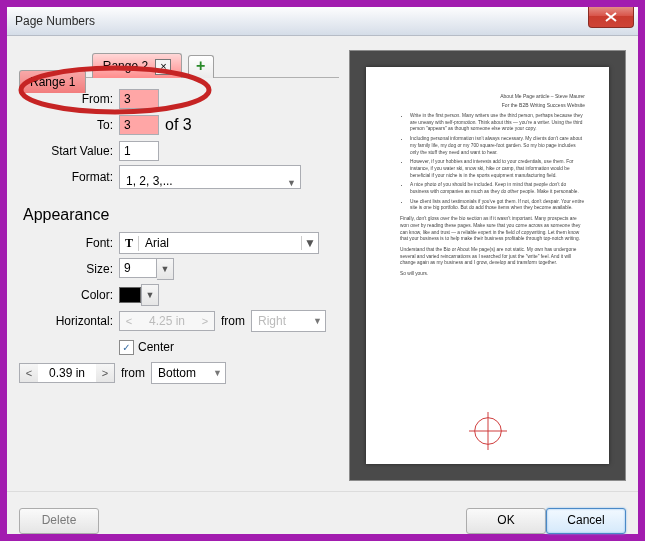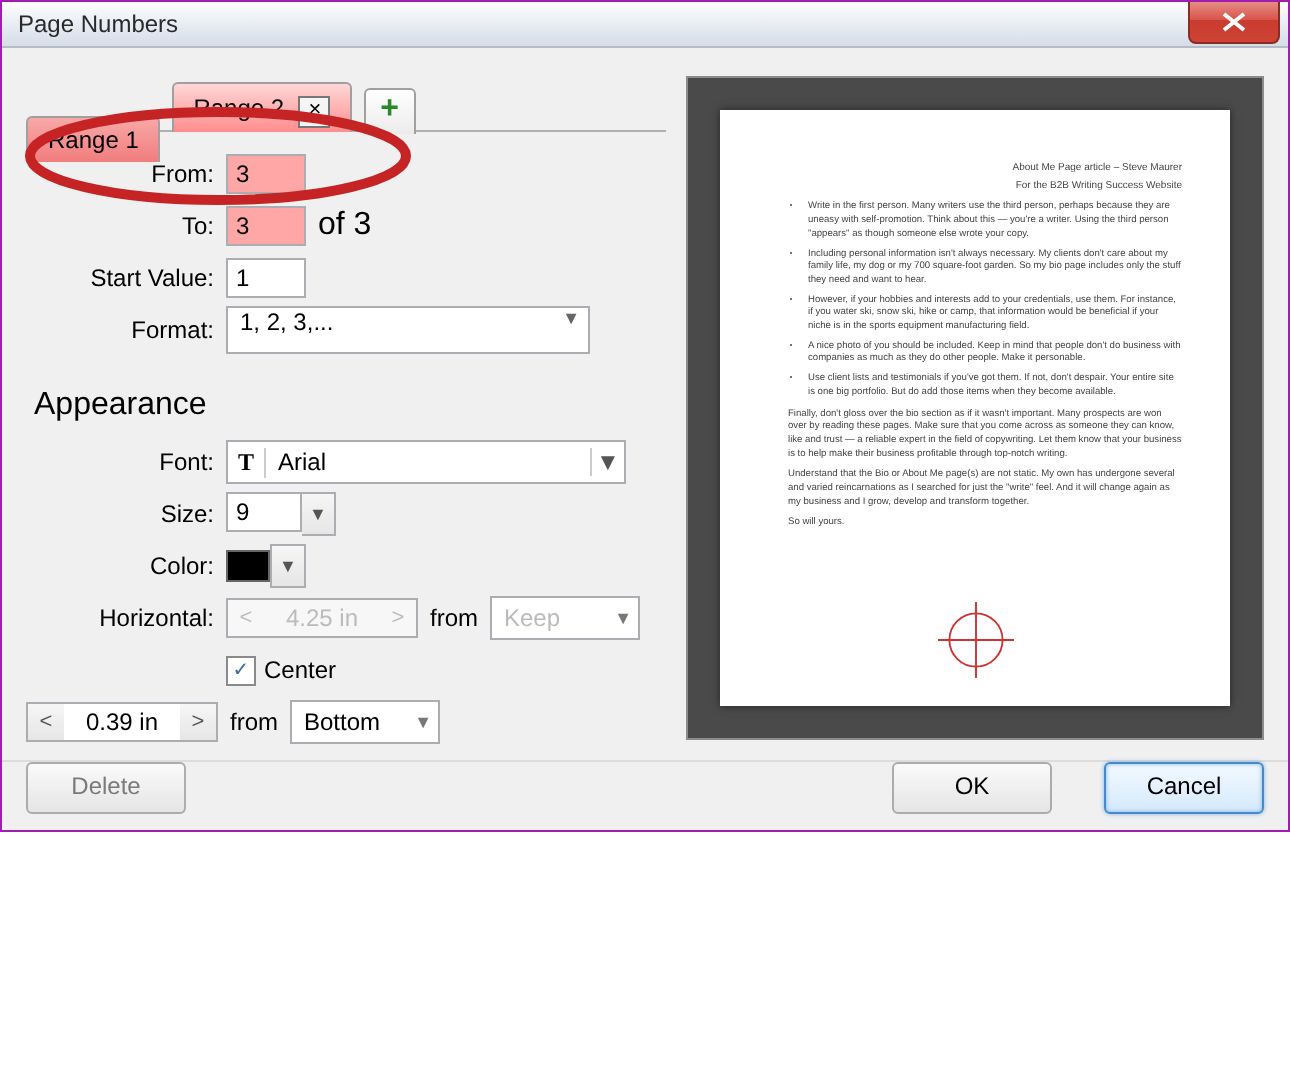--- a/index.html
+++ b/index.html
@@ -1,16 +1,16 @@
 <!DOCTYPE html>
 <html><head>
 <meta charset="utf-8">
 <style>
   html,body{margin:0;padding:0;font-family:"Segoe UI",Tahoma,Arial,sans-serif;font-size:12px;color:#000;background:#fff}
-  .window{width:645px;height:416px;box-sizing:border-box;border:1px solid #a21caf;background:#f0f0f0;position:relative;display:flex;flex-direction:column}
+  .window{width:645px;height:541px;box-sizing:border-box;border:7px solid #a21caf;background:#f0f0f0;position:relative;display:flex;flex-direction:column}
   .titlebar{height:28px;background:linear-gradient(to bottom,#fdfdfe 0%,#e9edf3 50%,#d5dde8 100%);border-bottom:1px solid #b6bcc6;display:flex;align-items:center;padding:0 2px 0 8px;position:relative}
   .titlebar .title{font-size:12px;color:#2a2a2a}
   .closebtn{position:absolute;right:4px;top:0;width:44px;height:20px;background:linear-gradient(to bottom,#e48c84 0%,#d8544a 45%,#c93c2f 46%,#ce4336 100%);border:1px solid #8a2c24;border-top:none;border-radius:0 0 4px 4px;display:flex;align-items:center;justify-content:center;color:#fff;font-weight:bold}
   .closebtn svg{width:12px;height:10px}
   .body{flex:1;display:flex;padding:10px 12px 6px 12px;gap:10px;position:relative}
   .leftcol{flex:0 0 320px;display:flex;flex-direction:column}
   .rightcol{flex:1;position:relative}
   
   .tabsrow{position:relative;height:25px;margin-top:6px;margin-bottom:4px;border-bottom:1px solid #b0b0b0}
   .tab{display:inline-block;height:22px;line-height:22px;padding:0 10px;border:1px solid #a0a0a0;border-bottom:none;margin-right:2px;background:linear-gradient(to bottom,#ffffff,#ebebeb);border-radius:3px 3px 0 0;position:relative;top:17px;font-size:12px;cursor:default}
@@ -40,34 +40,34 @@
   .stepper .btn:first-child{border-right:none}
   .stepper .btn:last-child{border-left:none}
   .stepper .sval{width:58px;border:1px solid #abadb3;border-left:none;border-right:none;text-align:center;line-height:18px;background:#fff}
   .stepper.disabled .btn,.stepper.disabled .sval{color:#bbb;background:#f7f7f7}
   .selsmall{width:64px;height:20px;border:1px solid #abadb3;background:#fff;display:inline-flex;align-items:center;justify-content:space-between;padding:0 3px 0 6px}
   .selsmall.disabled{color:#bbb}
   .selsmall .dd{font-size:9px;color:#777}
   .checkbox{display:inline-flex;align-items:center;gap:4px;margin-left:0}
   .checkbox .box{width:13px;height:13px;border:1px solid #8a8a8a;background:#fff;display:inline-flex;align-items:center;justify-content:center;font-size:10px;color:#3a6ea5}
   .fromtxt{margin:0 6px;font-size:12px}
-  .sel-format{width:170px;height:22px;border:1px solid #abadb3;background:#fff;display:inline-flex;align-items:flex-start;justify-content:space-between;padding:0 4px 0 6px}
+  .sel-format{width:170px;height:22px;border:1px solid #abadb3;background:#fff;display:inline-flex;align-items:flex-end;justify-content:space-between;padding:0 4px 0 6px}
   .sel-format .dd{font-size:9px;color:#666}
   
   .preview-outer{position:absolute;left:0;right:0;top:4px;bottom:4px;border:1px solid #8c8c8c;background:#4a4a4a;display:flex;align-items:center;justify-content:center;padding:16px 16px}
   .page{background:#fff;width:100%;height:100%;position:relative;box-shadow:0 0 4px rgba(0,0,0,.5);padding:26px 24px 30px 34px;box-sizing:border-box;font-size:4.8px;line-height:1.4;color:#444}
   .page .r1{text-align:right;font-size:5px;margin-bottom:2px}
   .page ul{margin:4px 0 4px 10px;padding:0}
   .page ul li{margin-bottom:3px;list-style:disc}
   .page p{margin:4px 0}
   .crosshair{position:absolute;bottom:14px;left:50%;transform:translateX(-50%);width:38px;height:38px}
   .crosshair circle{fill:none;stroke:#c33;stroke-width:1}
   .crosshair line{stroke:#c33;stroke-width:1}
   
-  .footer{height:42px;border-top:1px solid #dcdcdc;display:flex;align-items:flex-start;padding:0 12px;gap:26px}
+  .footer{height:42px;border-top:1px solid #dcdcdc;display:flex;align-items:flex-end;padding:0 12px;gap:0}
   .footer .spacer{flex:1}
   .btnwin{min-width:78px;height:24px;border:1px solid #acacac;background:linear-gradient(to bottom,#fafafa,#e5e5e5);border-radius:3px;font-size:12px;text-align:center;line-height:22px;cursor:default}
   .btnwin.default{border:1px solid #4a89c7;box-shadow:0 0 2px #7ab3e6 inset,0 0 2px #7ab3e6;background:linear-gradient(to bottom,#f2f9ff,#d5e9fb)}
   .btnwin.muted{color:#7a7a7a}
 </style>
 </head>
 <body>
 
 <div class="window">
 
@@ -145,21 +145,21 @@
 
         <div class="row">
           <span class="lbl">Horizontal:</span>
           <span class="stepper disabled">
             <span class="btn">&lt;</span>
             <span class="sval">4.25 in</span>
             <span class="btn">&gt;</span>
           </span>
           <span class="fromtxt">from</span>
           <span class="selsmall disabled">
-            <span>Keep</span>
+            <span>Right</span>
             <span class="dd">▼</span>
           </span>
         </div>
         <div class="row">
           <span class="lbl"></span>
           <span class="checkbox">
             <span class="box">✓</span>
             <span>Center</span>
           </span>
         </div>

